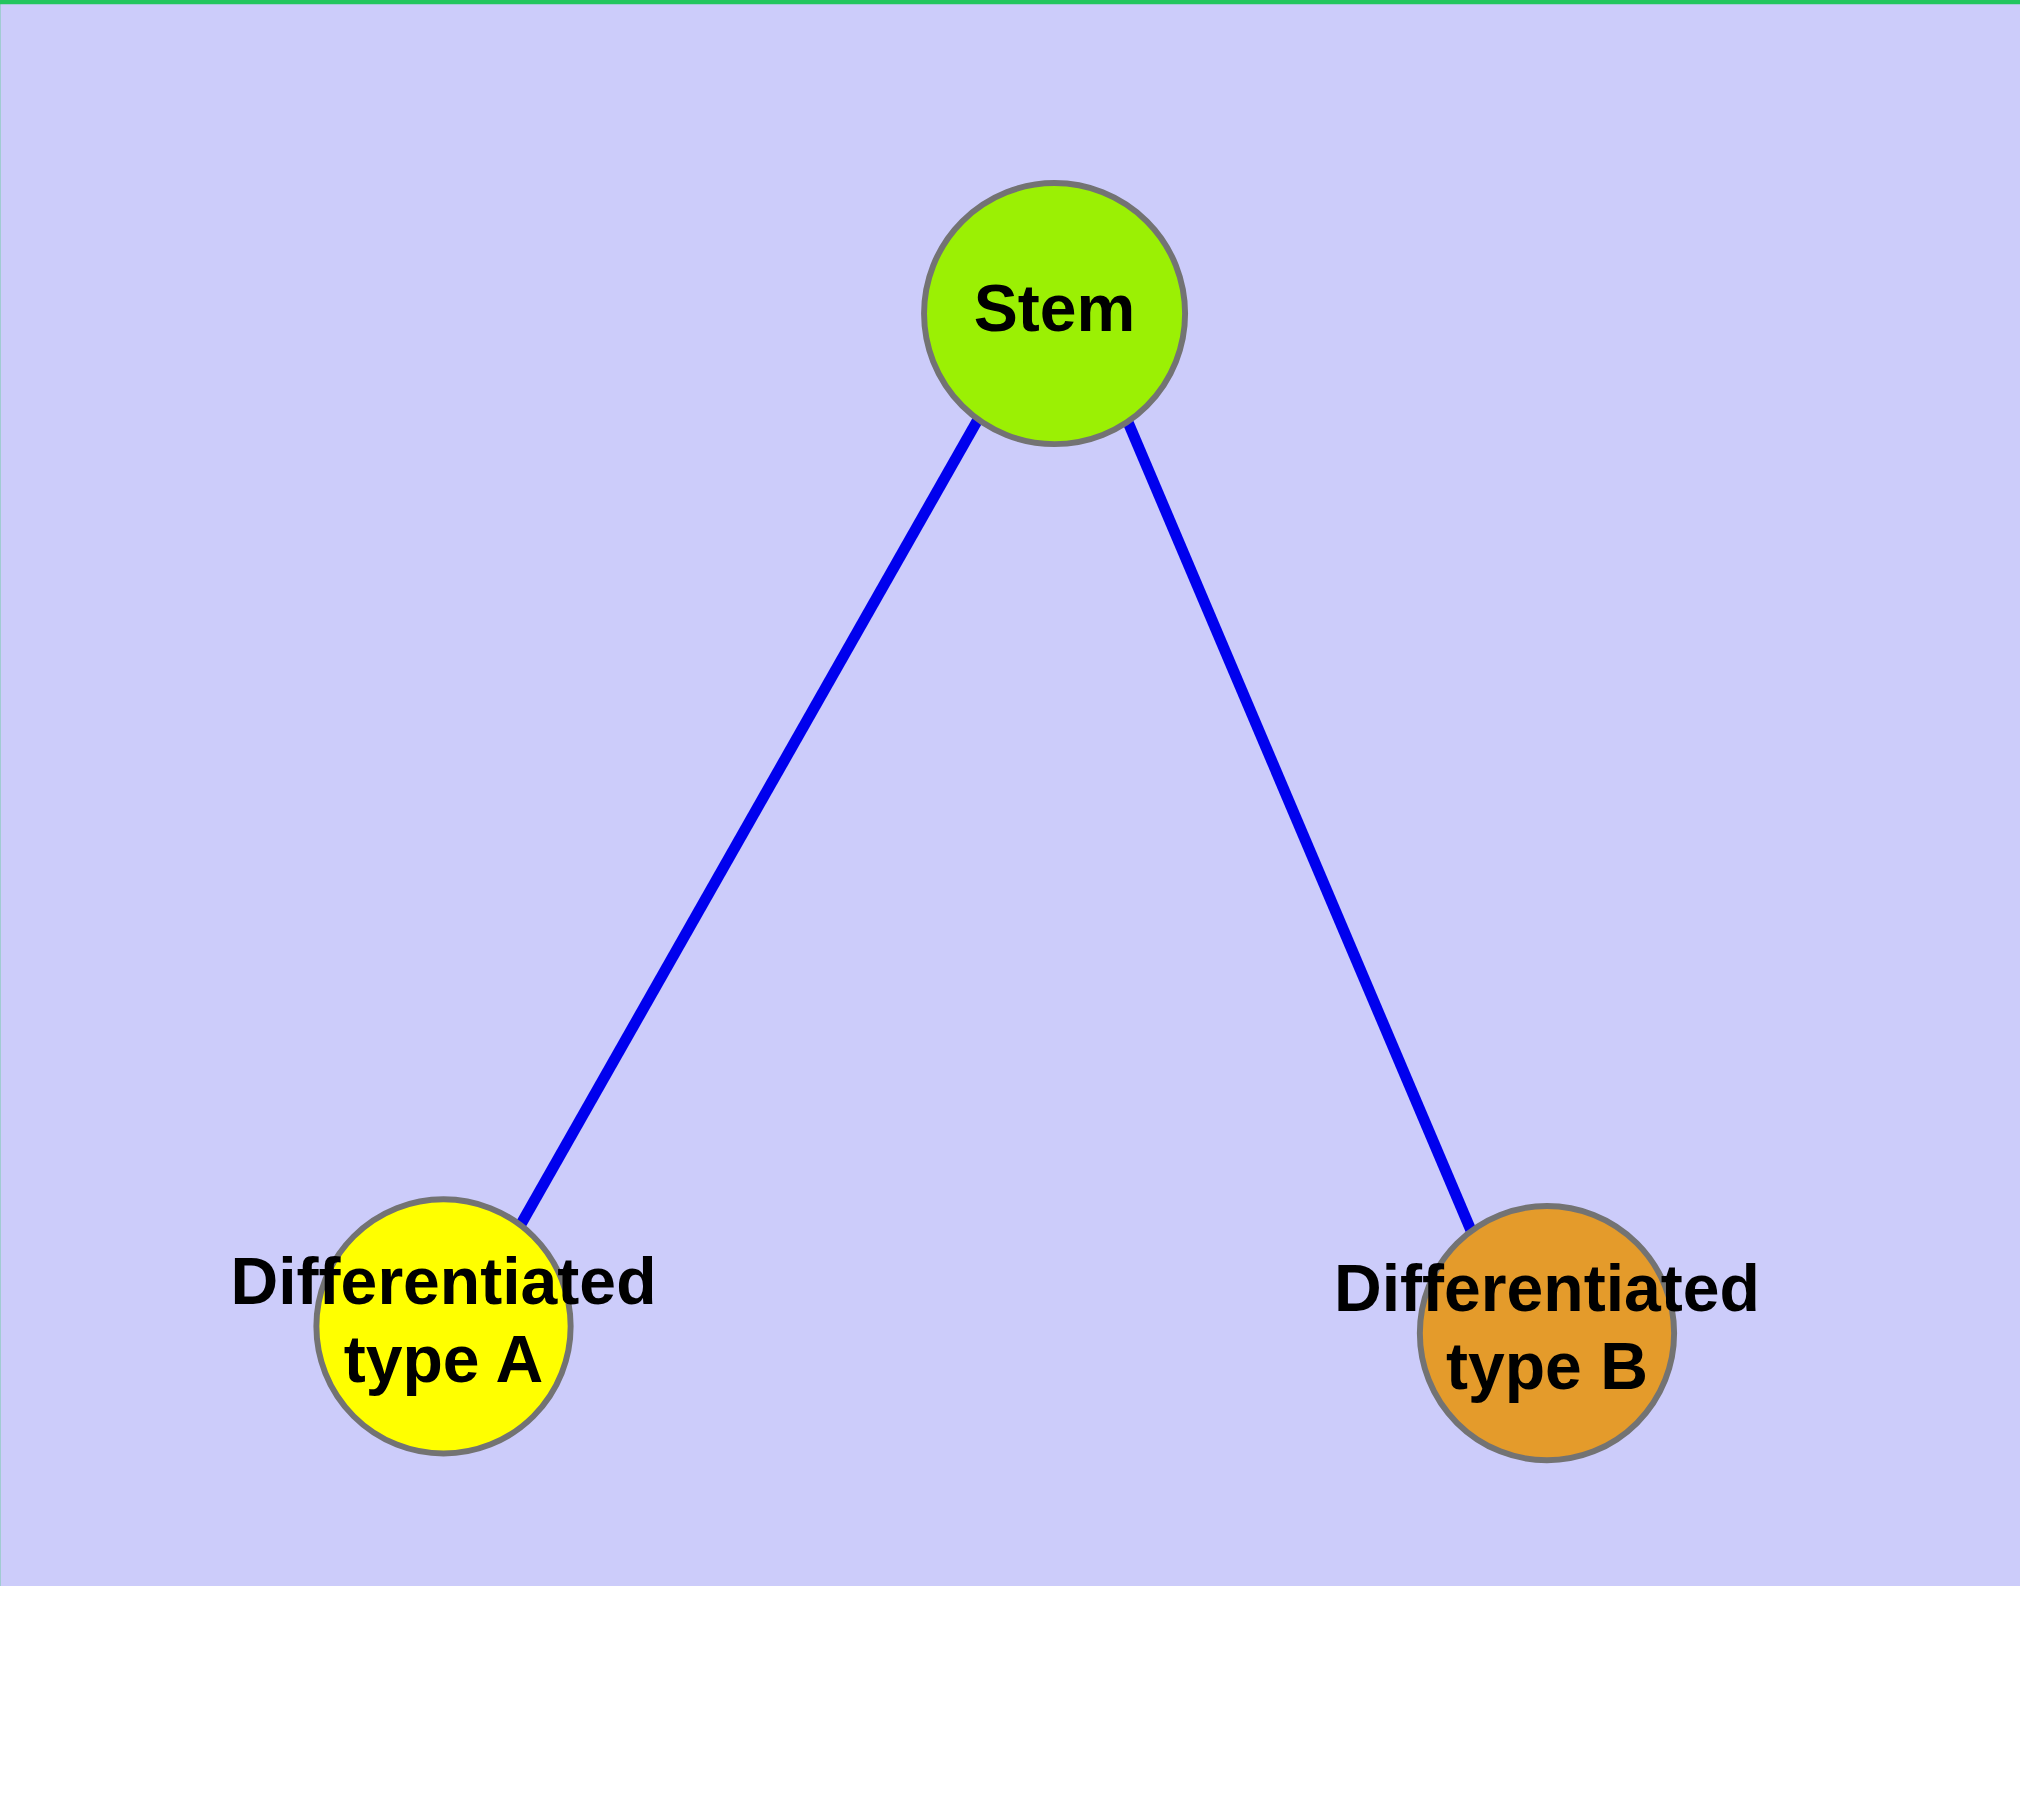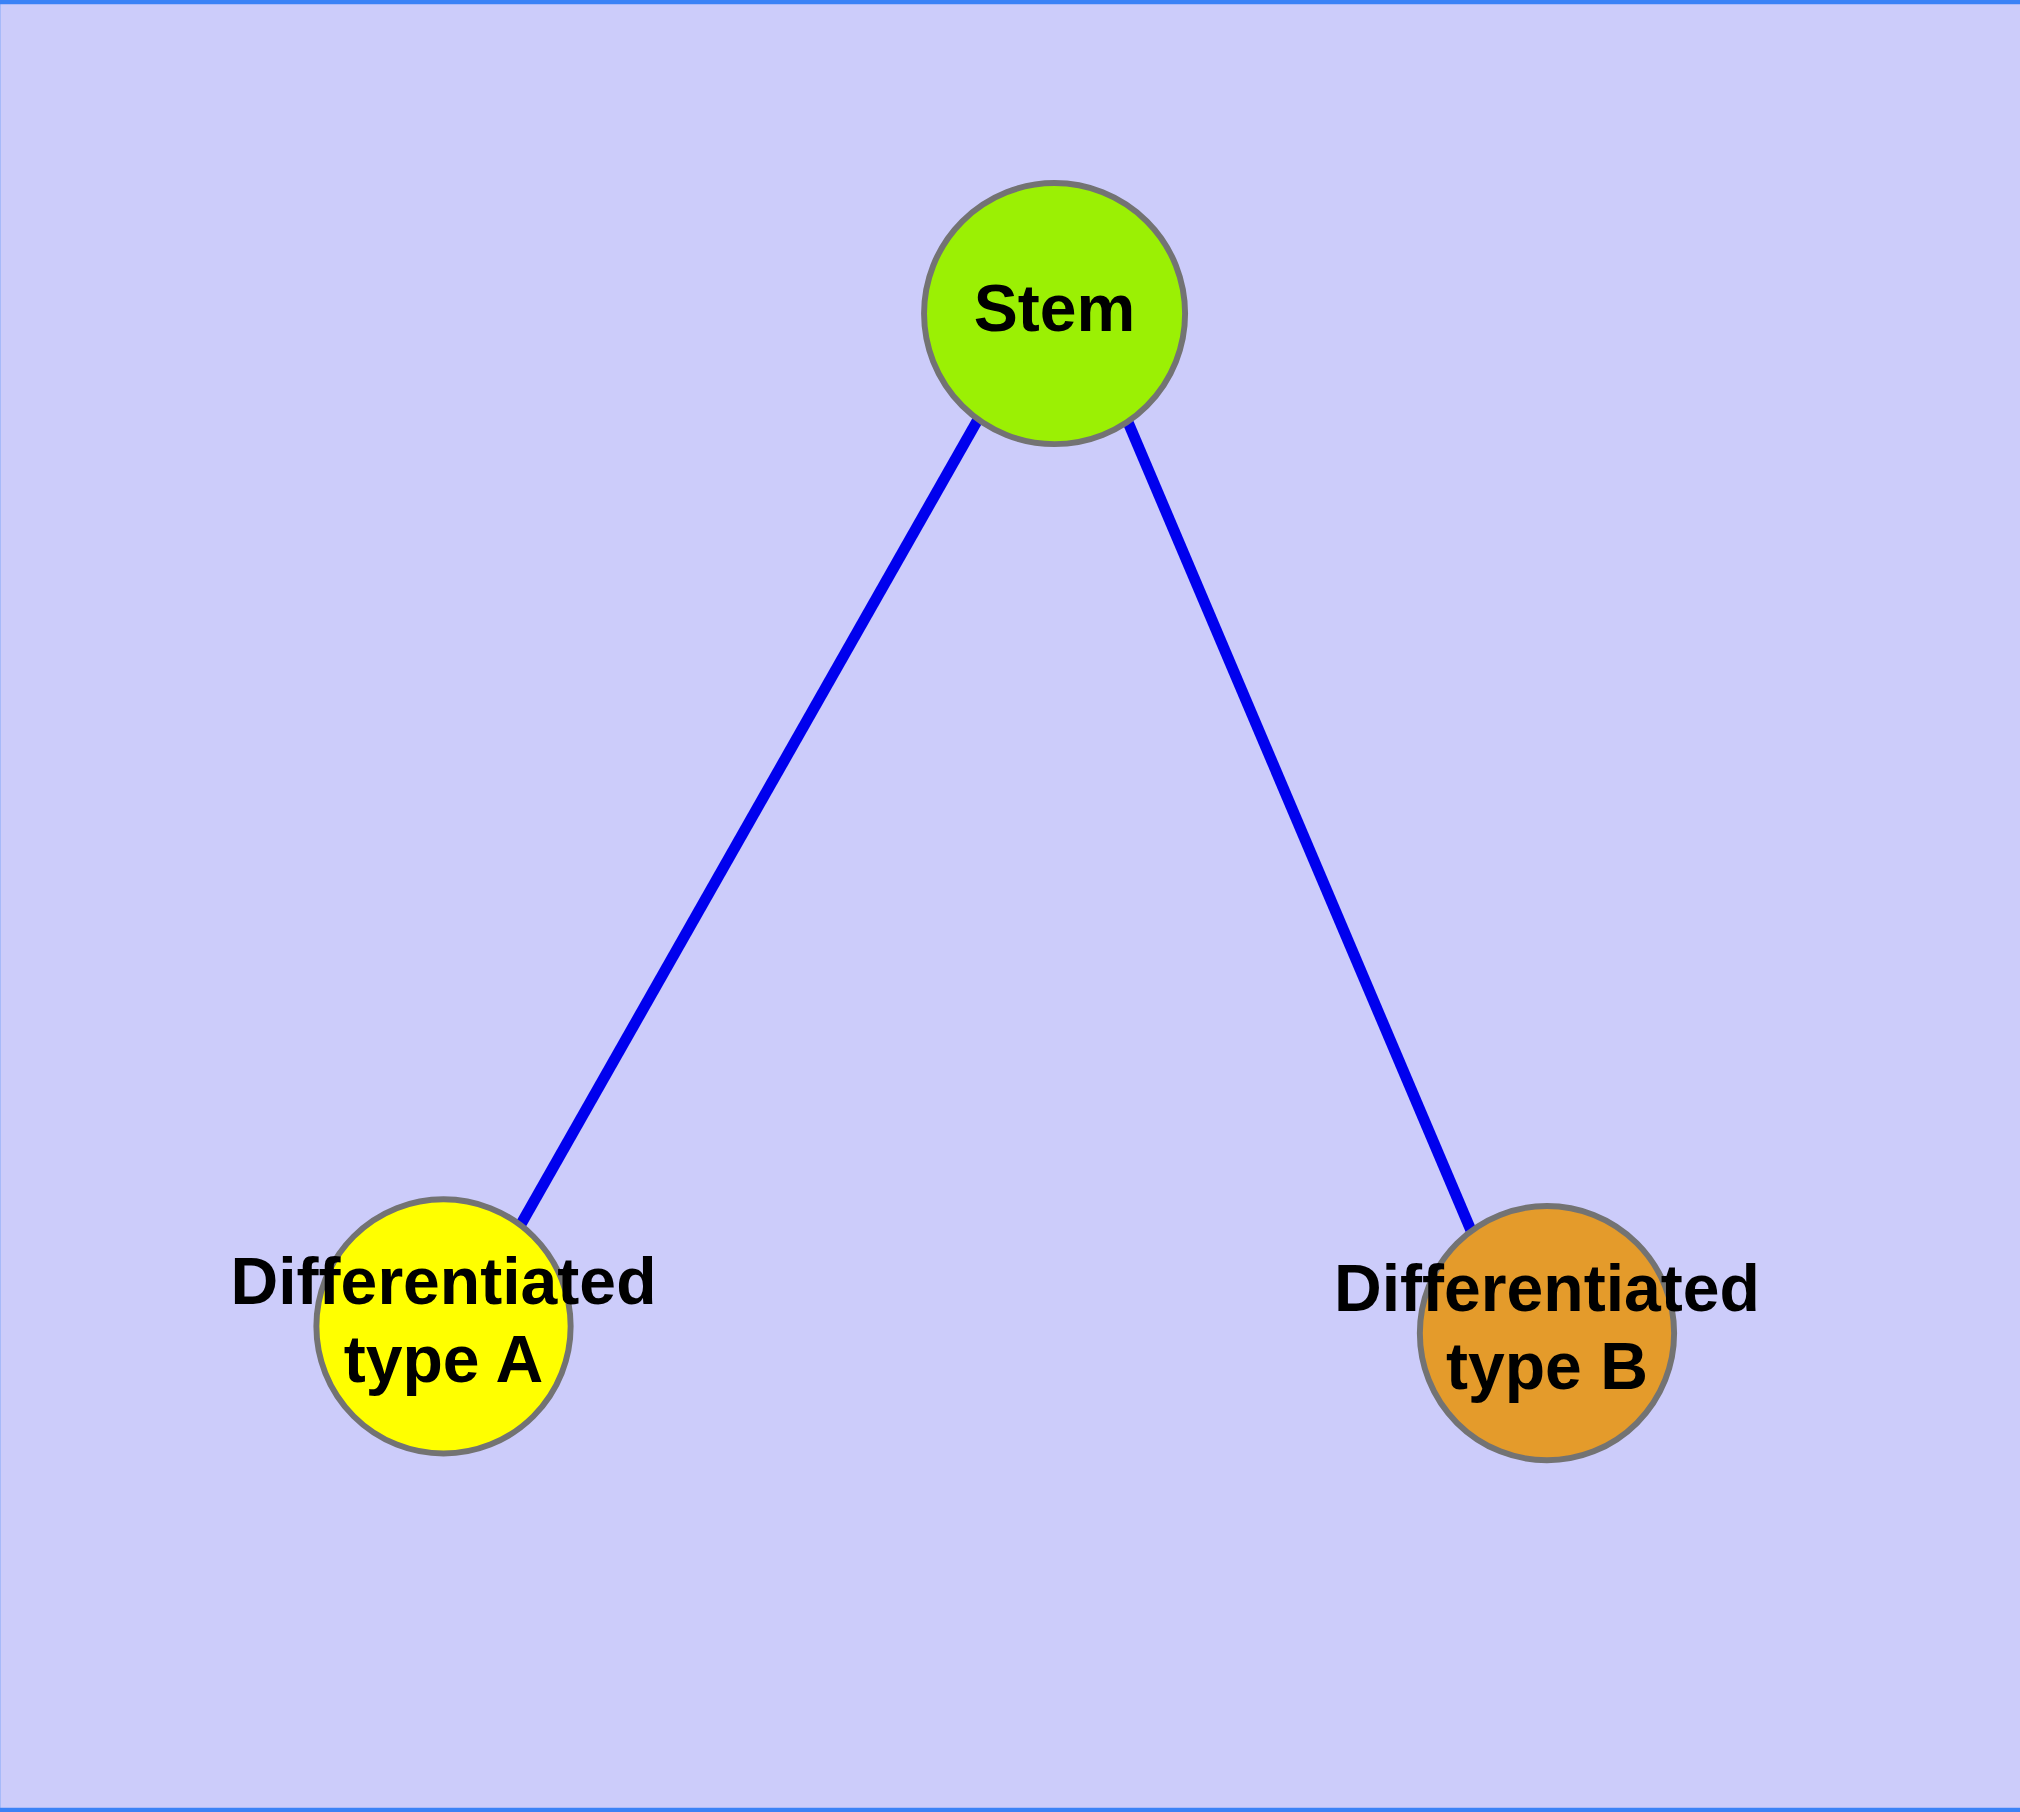--- a/index.html
+++ b/index.html
@@ -30,21 +30,21 @@
     fill: #000000;
     text-anchor: middle;
     dominant-baseline: middle;
     paint-order: normal;
     white-space: pre;
   }
 </style>
 </head>
 <body>
 
-<div id="canvas" style="width: 2021px; height: 1812px; background: #3b82f6;">
+<div id="canvas" style="width: 2021px; height: 1586px; background: #22c55e;">
   <svg id="graph-svg" viewBox="0 0 2384 2138" xmlns="http://www.w3.org/2000/svg">
 
     <rect id="bg-rect" x="0" y="5" width="2384" height="2128" fill="#ccccfa"></rect>
 
     <g id="edges-layer">
         <line x1="1153" y1="496" x2="614" y2="1445" stroke="#0000ee" stroke-width="13" stroke-linecap="butt" id="stem-to-diff-a"></line>
         <line x1="1331" y1="499" x2="1735" y2="1451" stroke="#0000ee" stroke-width="13" stroke-linecap="butt" id="stem-to-diff-b"></line>
       </g>
     <g id="nodes-layer">
         <circle cx="1244" cy="370" r="154" fill="#9bf004" stroke="#737373" stroke-width="7" id="node-stem"></circle>

